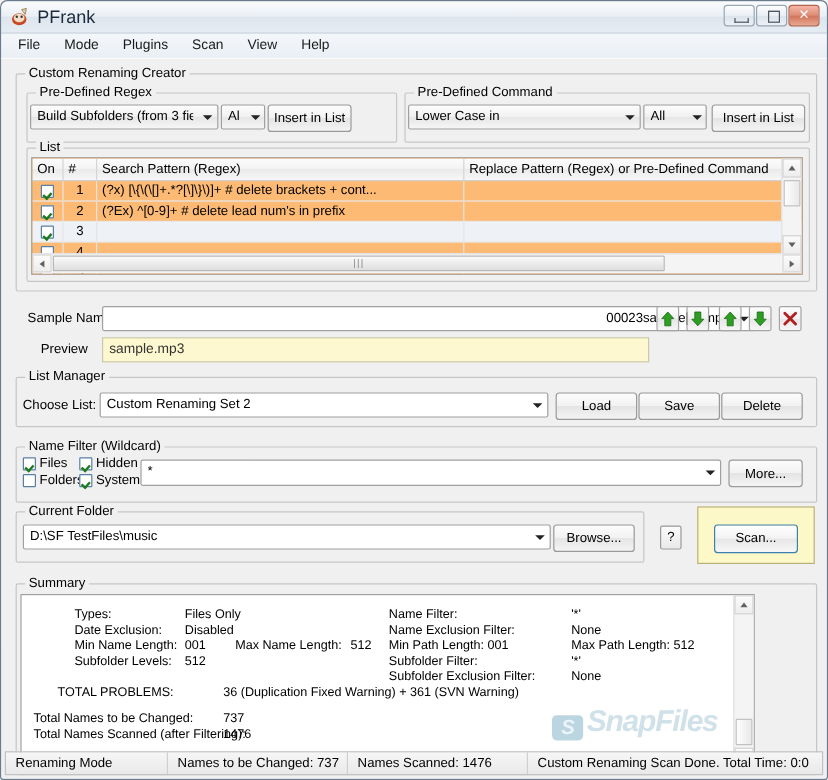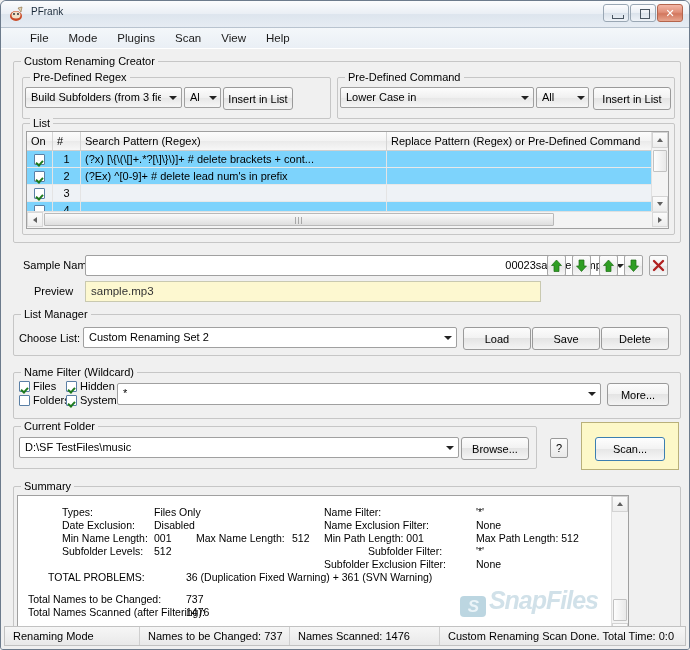--- a/index.html
+++ b/index.html
@@ -21,21 +21,21 @@
   .titlebar{
     position:relative;height:26px;
     background:linear-gradient(180deg,#fbfcfd 0%,#eaeff5 48%,#dde5ee 52%,#e6ecf3 100%);
     border-bottom:1px solid #b8c3cf;
     border-radius:5px 5px 0 0;
   }
   .title-icon{
     position:absolute;left:8px;top:5px;width:16px;height:16px;
   }
   .title-text{
-    position:absolute;left:30px;top:5px;font-size:10px;color:#1b2b3b;
+    position:absolute;left:30px;top:5px;font-size:15px;color:#1b2b3b;
     font-family:"Liberation Sans",sans-serif;
   }
   .winbtns{position:absolute;right:6px;top:3px;display:flex;gap:1px;}
   .winbtn{
     width:26px;height:18px;box-sizing:border-box;
     border:1px solid #9aa7b4;border-radius:3px;
     background:linear-gradient(180deg,#fdfdfe 0%,#e9eef4 50%,#dae2eb 51%,#eef2f7 100%);
     position:relative;
   }
   .winbtn.close{
@@ -51,21 +51,21 @@
     position:absolute;left:8px;top:10px;width:10px;height:3px;
     border:1px solid #4a5662;border-top:none;background:transparent;
   }
   .max-gl{
     position:absolute;left:9px;top:4px;width:8px;height:8px;
     border:1px solid #4a5662;background:transparent;
   }
   .max-gl:after{content:"";position:absolute;left:-1px;top:-1px;right:-1px;height:2px;border-top:1px solid #4a5662;}
   
   .menubar{
-    height:20px;padding-left:19px;display:flex;align-items:center;
+    height:20px;padding-left:4px;display:flex;align-items:center;
     background:linear-gradient(180deg,#f4f7fa 0%,#eaeff5 100%);
     border-bottom:1px solid #cdd6e0;
   }
   .menuitem{padding:2px 10px;font-size:11.5px;color:#1a1a1a;cursor:default;}
   
   .client{
     position:absolute;left:0;right:0;top:47px;bottom:0;
     background:#f0f0f0;
     border-top:1px solid #fff;
   }
@@ -99,21 +99,21 @@
   
   .btn{
     position:absolute;box-sizing:border-box;height:23px;
     border:1px solid #9a9a9a;border-radius:3px;
     background:linear-gradient(180deg,#fcfcfc 0%,#f2f2f2 48%,#e4e4e4 50%,#f4f4f4 100%);
     font-size:11px;color:#000;display:flex;align-items:center;justify-content:center;
     cursor:default;
   }
   
   .grid{
-    position:absolute;box-sizing:border-box;background:#7dd3fc;
+    position:absolute;box-sizing:border-box;background:#fdba74;
     border:1px solid #a0a0a0;overflow:hidden;
   }
   .ghead{
     display:flex;height:19px;box-sizing:border-box;
     background:linear-gradient(180deg,#fcfcfc 0%,#f3f3f3 50%,#eaeaea 51%,#f7f7f7 100%);
     border-bottom:1px solid #cfcfcf;
   }
   .ghead div{
     box-sizing:border-box;border-right:1px solid #d5d5d5;
     padding:3px 4px;font-size:11px;white-space:nowrap;overflow:hidden;
@@ -494,21 +494,21 @@
         <span class="sum-row" style="left:274px;top:36px;">512</span>
         <span class="sum-row" style="left:44px;top:49px;">Subfolder Levels:</span>
         <span class="sum-row" style="left:136px;top:49px;">512</span>
 
         <span class="sum-row" style="left:306px;top:10px;">Name Filter:</span>
         <span class="sum-row" style="left:458px;top:10px;">'*'</span>
         <span class="sum-row" style="left:306px;top:23px;">Name Exclusion Filter:</span>
         <span class="sum-row" style="left:458px;top:23px;">None</span>
         <span class="sum-row" style="left:306px;top:36px;">Min Path Length: 001</span>
         <span class="sum-row" style="left:458px;top:36px;">Max Path Length: 512</span>
-        <span class="sum-row" style="left:306px;top:49px;margin-left:44px;">Subfolder Filter:</span>
+        <span class="sum-row" style="left:306px;top:49px;">Subfolder Filter:</span>
         <span class="sum-row" style="left:458px;top:49px;">'*'</span>
         <span class="sum-row" style="left:306px;top:62px;">Subfolder Exclusion Filter:</span>
         <span class="sum-row" style="left:458px;top:62px;">None</span>
 
         <span class="sum-row" style="left:30px;top:75px;">TOTAL PROBLEMS:</span>
         <span class="sum-row" style="left:168px;top:75px;">36 (Duplication Fixed Warning) + 361 (SVN Warning)</span>
 
         <span class="sum-row" style="left:10px;top:97px;">Total Names to be Changed:</span>
         <span class="sum-row" style="left:168px;top:97px;">737</span>
         <span class="sum-row" style="left:10px;top:110px;">Total Names Scanned (after Filtering):</span>

